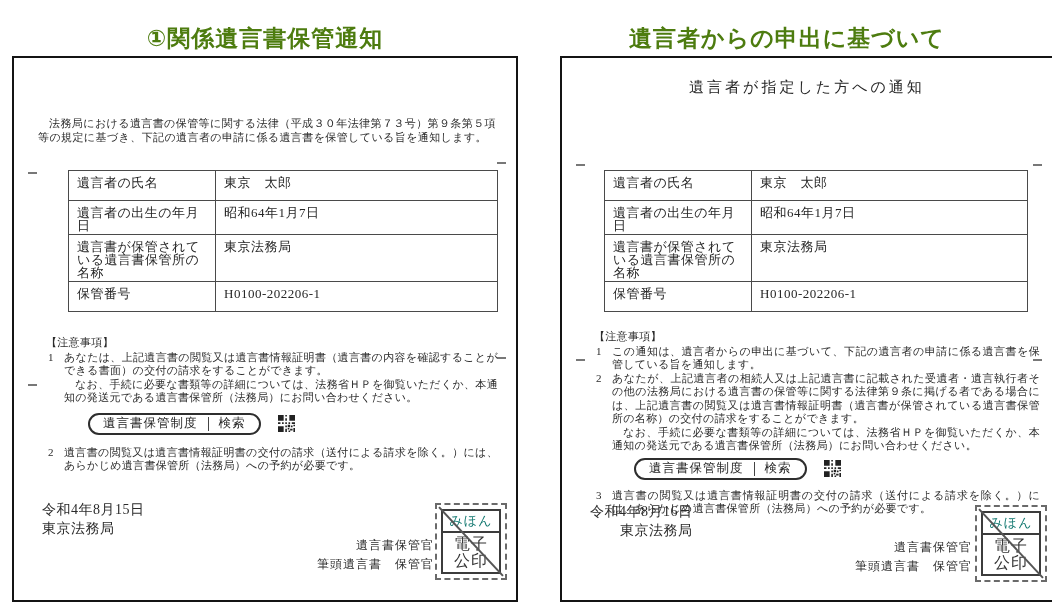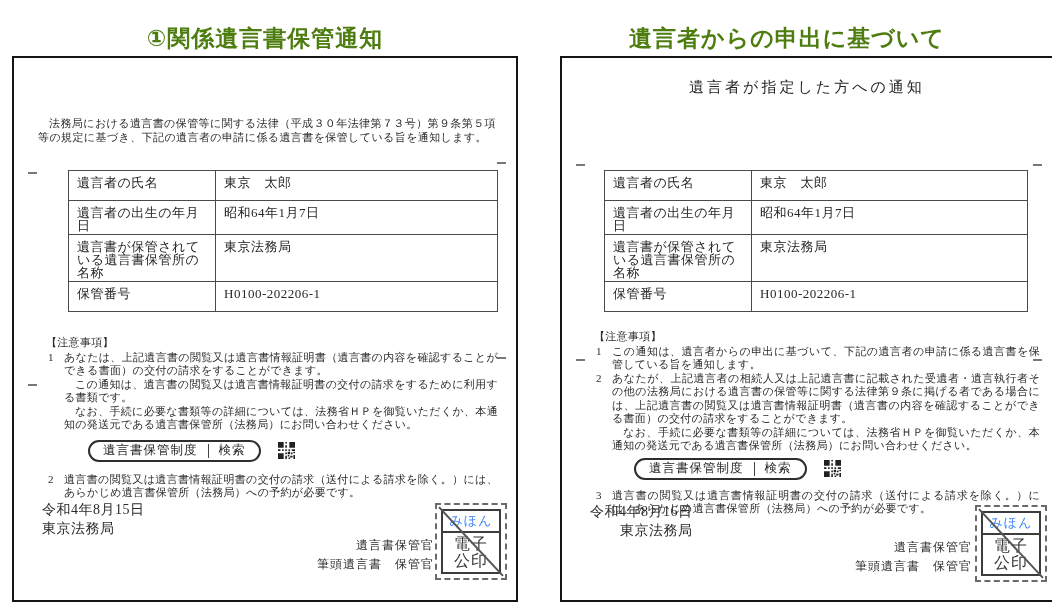--- a/index.html
+++ b/index.html
@@ -65,21 +65,21 @@
 
   .sig-block{position:absolute;text-align:right;font-size:12px;line-height:19px;letter-spacing:1px;}
   .sig-left{top:478px;right:82px;}
   .sig-right{top:480px;right:80px;}
 
   .stamp{position:absolute;width:60px;border:2px dashed #6a6a6a;padding:4px;background:#fff;}
   .stamp-left{top:445px;left:421px;}
   .stamp-right{top:447px;left:413px;}
   .stamp-inner{border:2px solid #3c3c3c;}
   .stamp-mihon{border-bottom:2px solid #3c3c3c;text-align:center;font-size:13px;
-    letter-spacing:1px;color:#3b82f6;padding:1px 0;}
+    letter-spacing:1px;color:#0f766e;padding:1px 0;}
   .stamp-seal{text-align:center;font-size:16px;line-height:17px;color:#333;padding:2px 0 3px 0;
     letter-spacing:1px;}
   .stamp-slash{position:absolute;top:0;left:0;width:100%;height:100%;pointer-events:none;}
 
   .fold{position:absolute;width:9px;border-top:2px solid #787878;}
 </style>
 </head>
 <body>
 
 <div class="canvas">
@@ -115,21 +115,20 @@
       </tr>
     </tbody>
       </table>
 
     <div class="notes notes-left">
       <p class="notes-header">【注意事項】</p>
       <div class="note-item">
         <span class="note-num">1</span>
         <div class="note-body">
           <p>あなたは、上記遺言書の閲覧又は遺言書情報証明書（遺言書の内容を確認することができる書面）の交付の請求をすることができます。</p>
-          <p>この通知は、遺言書の閲覧又は遺言書情報証明書の交付の請求をするために利用する書類です。</p>
           <p>なお、手続に必要な書類等の詳細については、法務省ＨＰを御覧いただくか、本通知の発送元である遺言書保管所（法務局）にお問い合わせください。</p>
         </div>
       </div>
       <div class="search-row">
         <span class="search-pill">
           <span>遺言書保管制度</span>
           <span class="search-sep"></span>
           <span>検索</span>
         </span>
         <svg class="qr" width="17" height="17" viewBox="0 0 21 21">
@@ -202,21 +201,21 @@
       <p class="notes-header">【注意事項】</p>
       <div class="note-item">
         <span class="note-num">1</span>
         <div class="note-body">
           <p>この通知は、遺言者からの申出に基づいて、下記の遺言者の申請に係る遺言書を保管している旨を通知します。</p>
         </div>
       </div>
       <div class="note-item">
         <span class="note-num">2</span>
         <div class="note-body">
-          <p>あなたが、上記遺言者の相続人又は上記遺言書に記載された受遺者・遺言執行者その他の法務局における遺言書の保管等に関する法律第９条に掲げる者である場合には、上記遺言書の閲覧又は遺言書情報証明書（遺言書の内容を確認することができる書面）の交付の請求をすることができます。</p>
+          <p>あなたが、上記遺言者の相続人又は上記遺言書に記載された受遺者・遺言執行者その他の法務局における遺言書の保管等に関する法律第９条に掲げる者である場合には、上記遺言書の閲覧又は遺言書情報証明書（遺言書が保管されている遺言書保管所の名称）の交付の請求をすることができます。</p>
           <p>なお、手続に必要な書類等の詳細については、法務省ＨＰを御覧いただくか、本通知の発送元である遺言書保管所（法務局）にお問い合わせください。</p>
         </div>
       </div>
       <div class="search-row" style="margin:5px 0 9px 40px;">
         <span class="search-pill">
           <span>遺言書保管制度</span>
           <span class="search-sep"></span>
           <span>検索</span>
         </span>
         <svg class="qr" width="17" height="17" viewBox="0 0 21 21">

